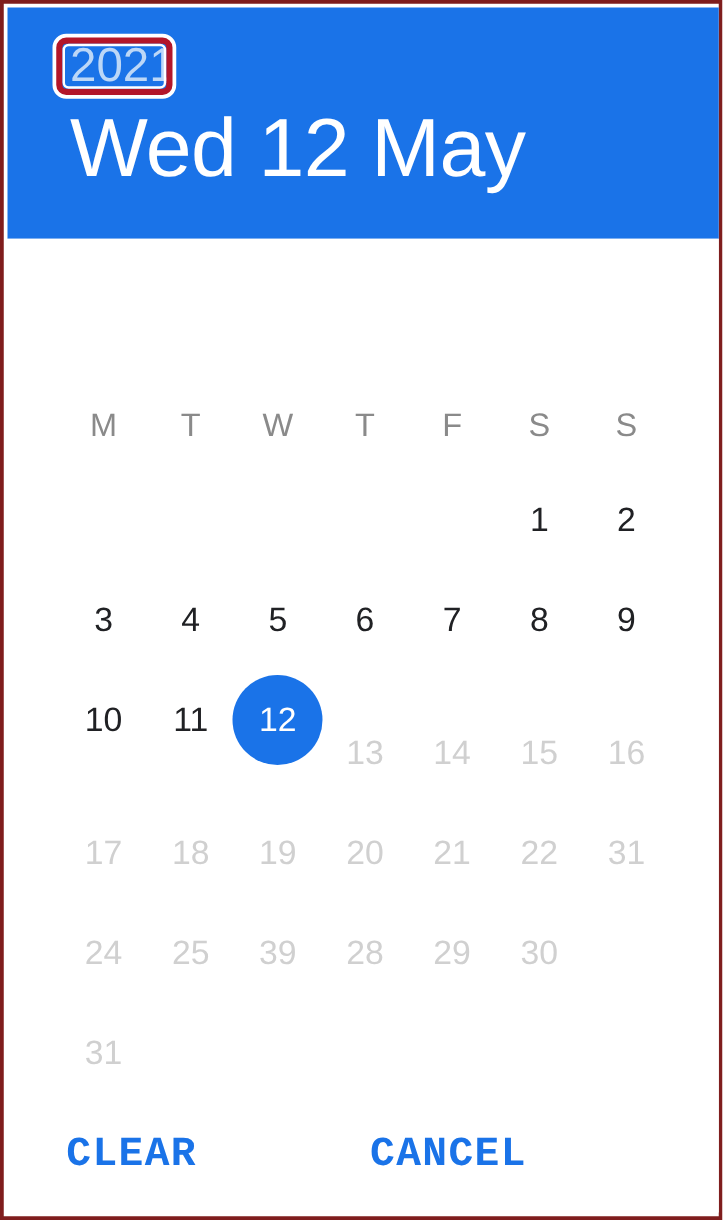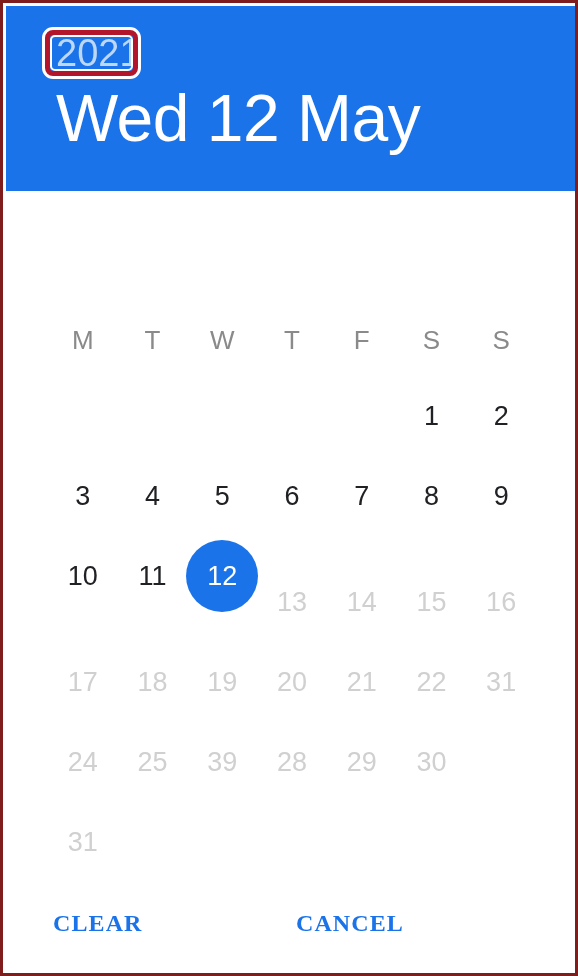--- a/index.html
+++ b/index.html
@@ -216,29 +216,29 @@
     width: 572px;
     height: 58px;
   }
 
   .act-btn {
     position: absolute;
     top: 0;
     height: 58px;
     display: flex;
     align-items: center;
-    font-size: 24px;
+    font-size: 33px;
     font-weight: 700;
     letter-spacing: 1.1px;
     color: #1a73e8;
     background: transparent;
     border: none;
     padding: 0;
     cursor: pointer;
-    font-family: Liberation Serif, serif;
+    font-family: Liberation Mono, monospace;
   }
 
   .act-clear  { left: 47px; }
   .act-cancel { left: 290px; }
   .act-set    { left: 463px; }
 </style>
 </head>
 <body>
 
 <div id="screen">

